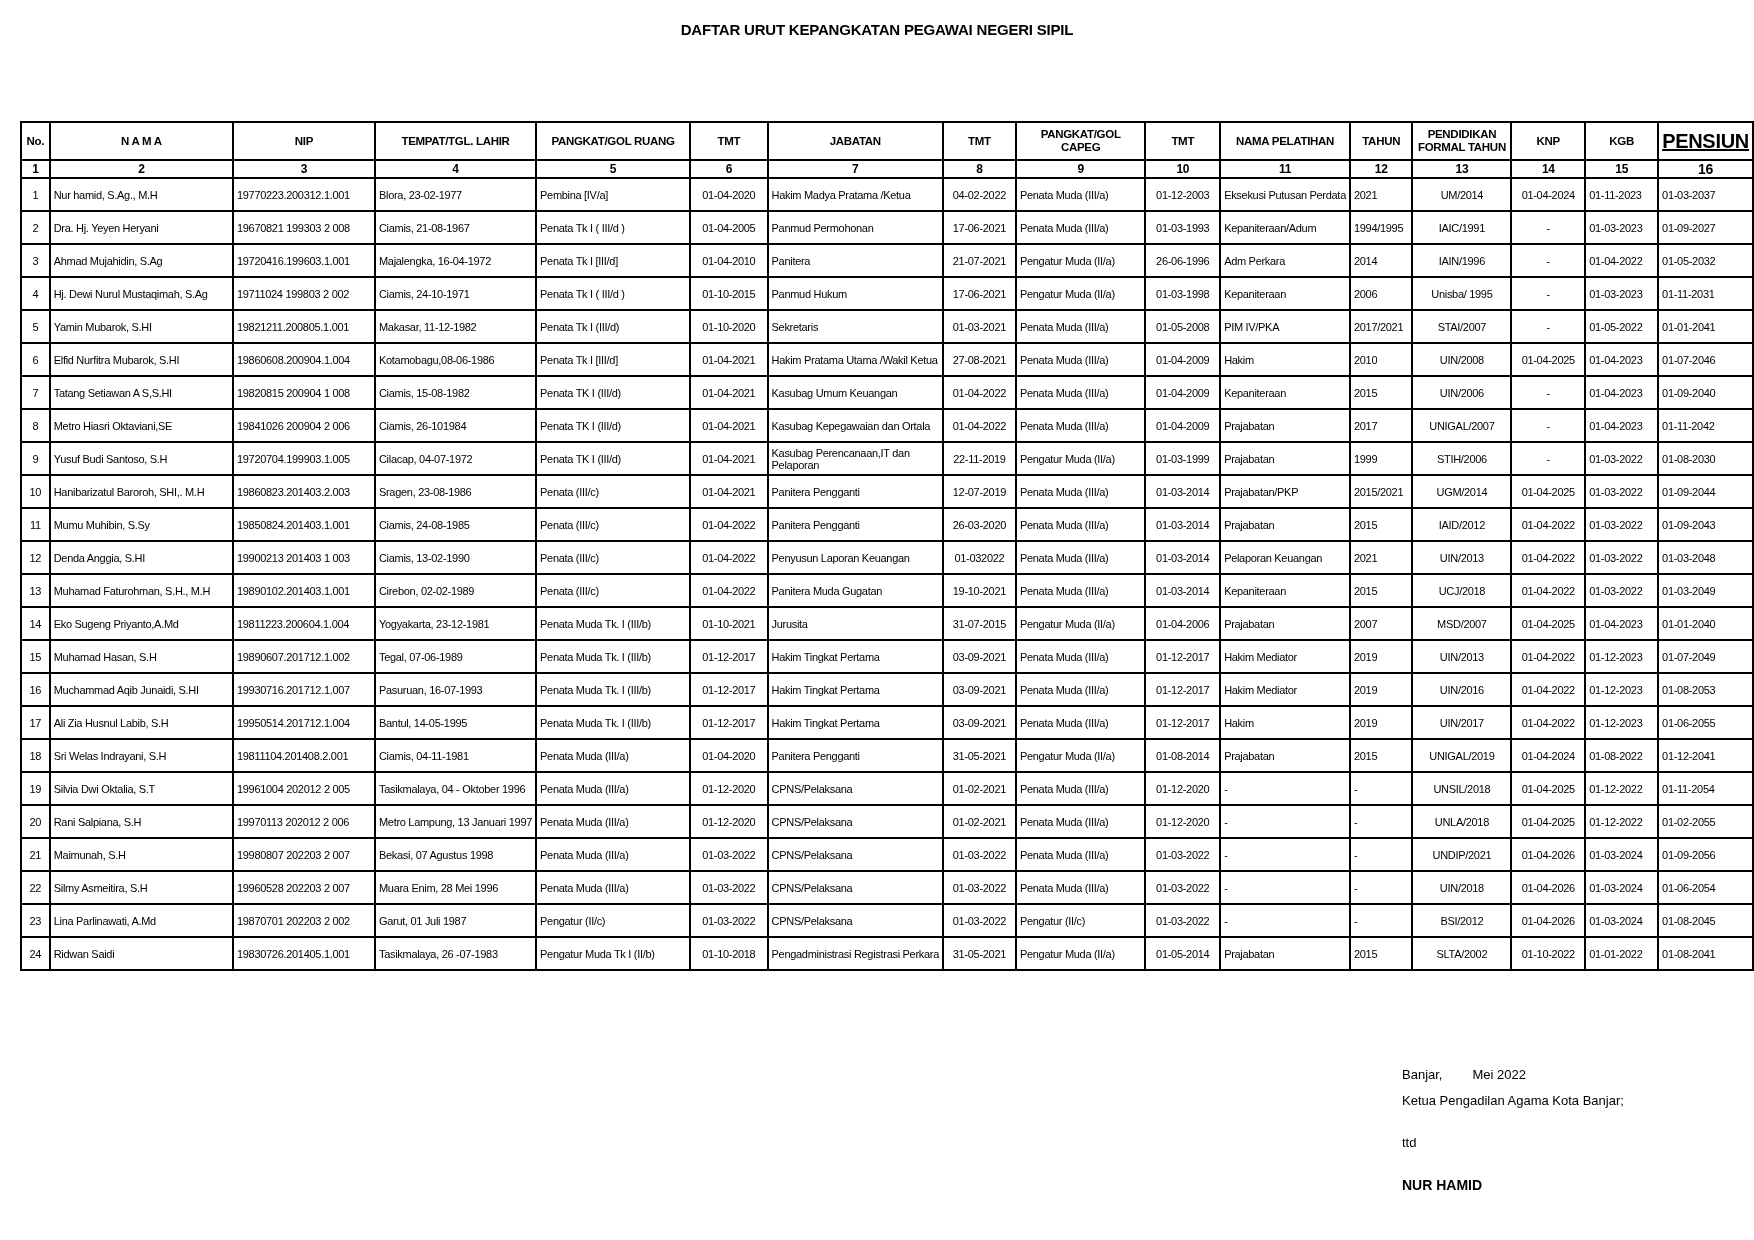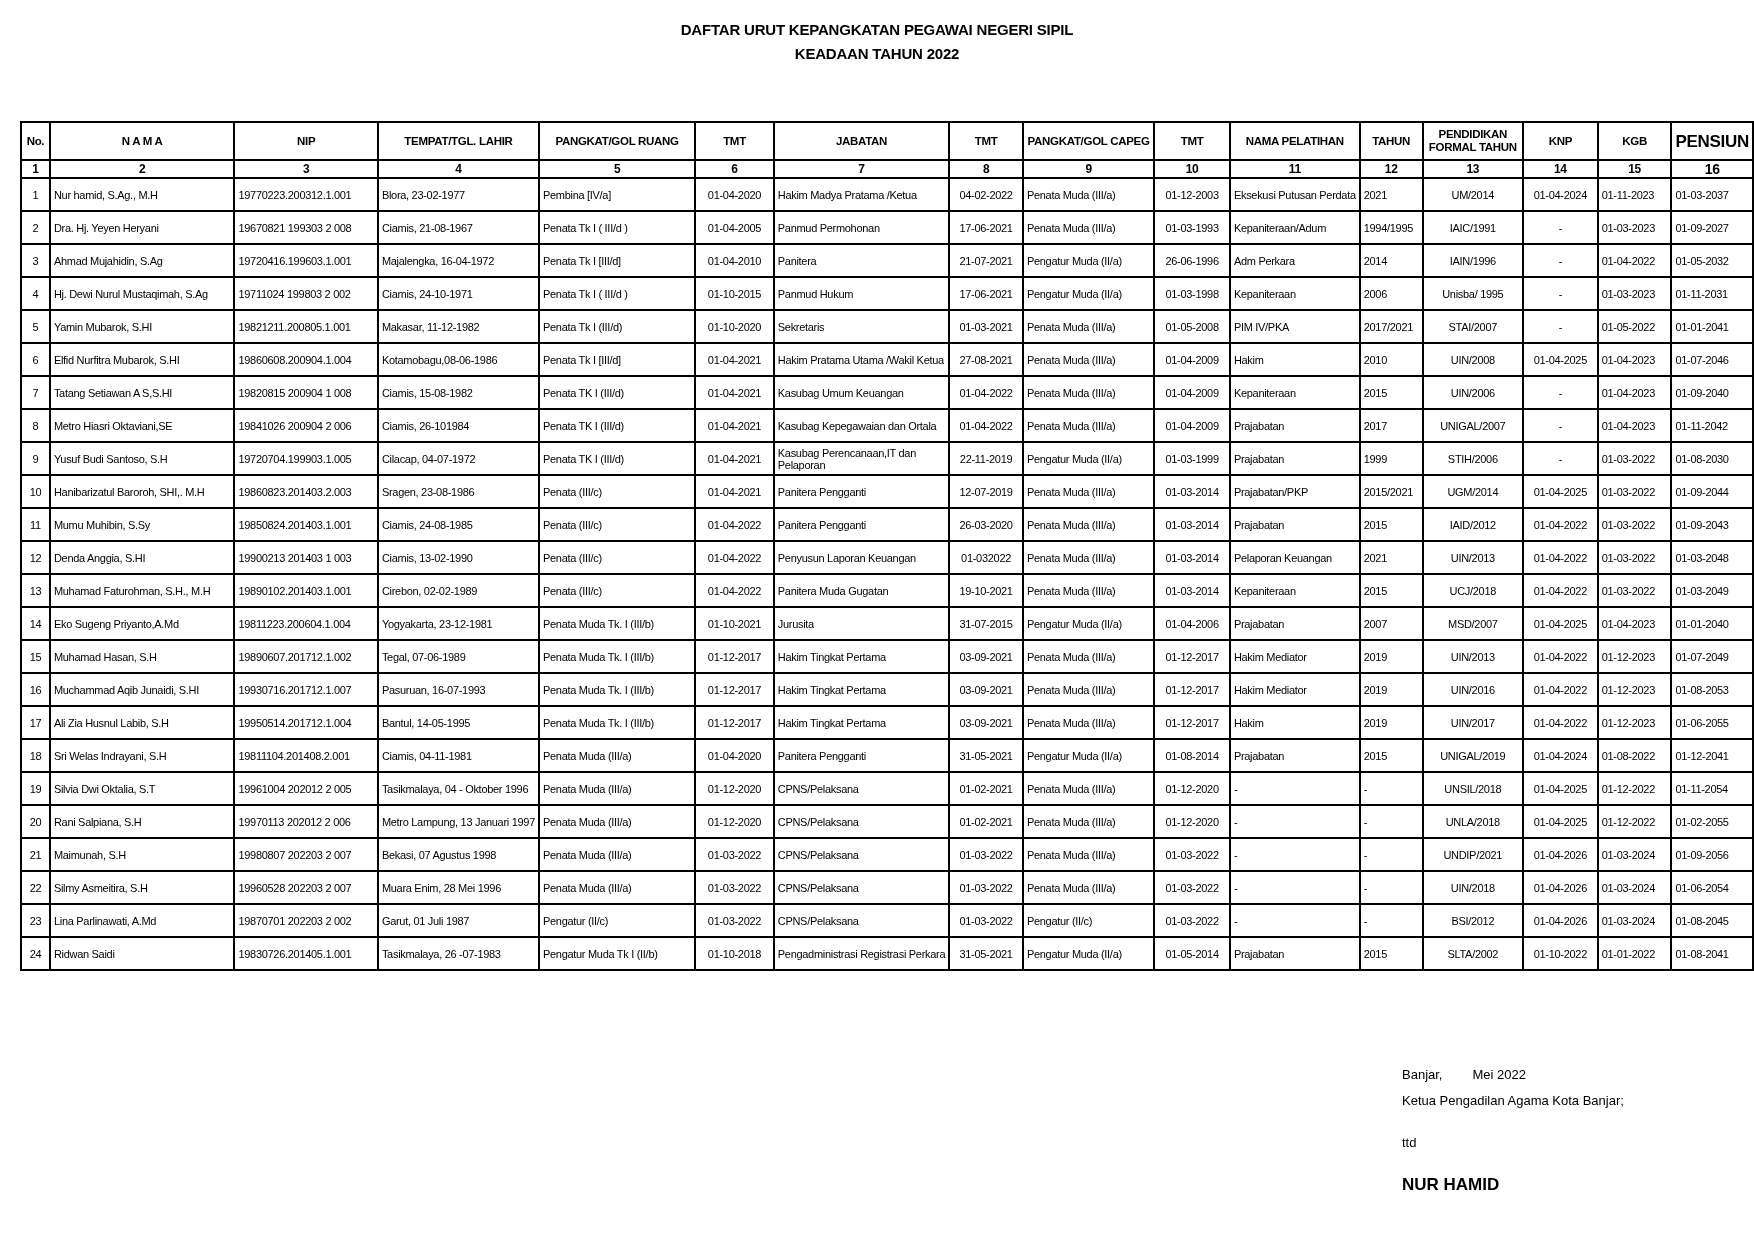--- a/index.html
+++ b/index.html
@@ -3,37 +3,36 @@
 <meta charset="utf-8">
 <style>
   html, body { margin: 0; padding: 0; background: #ffffff; }
   body { width: 1754px; height: 1240px; position: relative; overflow: hidden;
          font-family: "Liberation Sans", sans-serif; color: #000; }
   .titles { position: absolute; left: 0; top: 18px; width: 1754px; text-align: center; }
   .titles div { font-weight: bold; font-size: 15px; line-height: 24px; letter-spacing: -0.2px; }
   table { position: absolute; left: 20px; top: 121px; border-collapse: collapse; table-layout: fixed; }
   td, th { border: 2px solid #000; font-size: 11px; padding: 0 3px; overflow: hidden; white-space: nowrap; letter-spacing: -0.3px; }
   th { font-weight: bold; font-size: 11.5px; height: 36px; text-align: center; white-space: normal; line-height: 13px; }
-  th.big { font-size: 17px; }
+  th.big { font-size: 20px; text-decoration: underline; }
   tr.nums td { font-weight: bold; text-align: center; height: 16px; font-size: 12px; }
   tr.nums td.big { font-size: 14px; }
   tbody tr.row td { height: 31px; vertical-align: middle; }
   td.c { text-align: center; }
   td.l { text-align: left; }
   td.wrap { white-space: normal; line-height: 12px; border-radius: 10px; }
   .sign { position: absolute; left: 1402px; top: 1062px; font-size: 13px; line-height: 26px; }
   .sign .gap { display: inline-block; width: 30px; }
-  .sign .bold { font-weight: bold; font-size: 17px; }
+  .sign .bold { font-weight: bold; font-size: 14px; }
 </style>
 </head>
 <body>
 
 <div class="titles">
   <div>DAFTAR URUT KEPANGKATAN PEGAWAI NEGERI SIPIL</div>
-  <div>KEADAAN TAHUN 2022</div>
 </div>
 
 <table>
   <colgroup>
     <col style="width:29px">
       <col style="width:185px">
       <col style="width:144px">
       <col style="width:146px">
     <col style="width:157px">
       <col style="width:79px">

